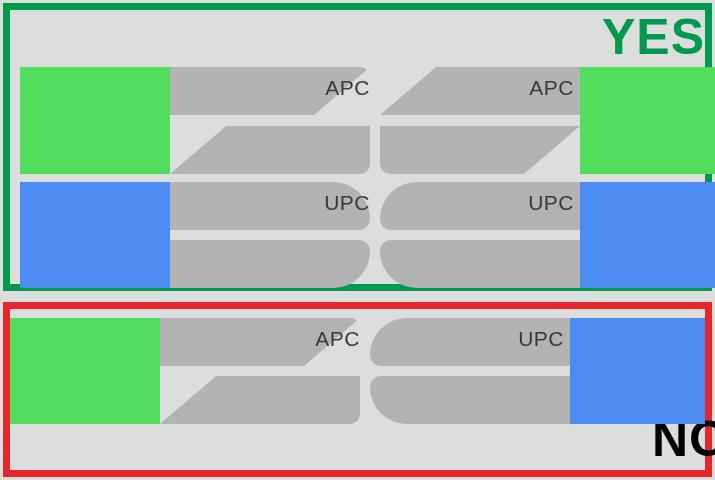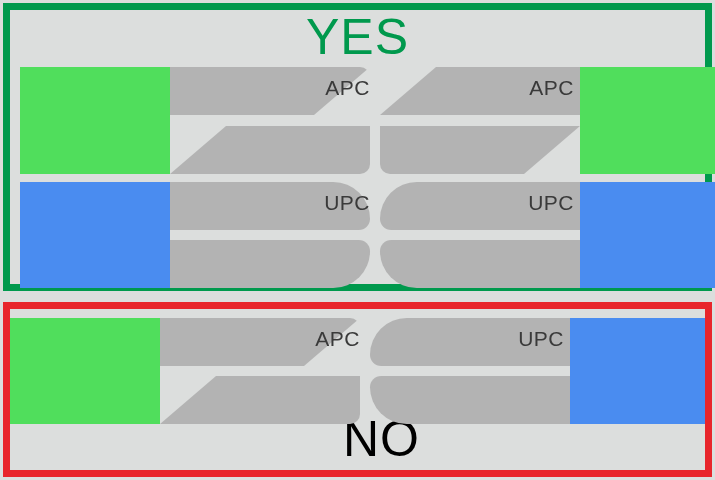--- a/index.html
+++ b/index.html
@@ -39,22 +39,22 @@
     top: 302px;
     width: 709px;
     height: 175px;
     border: 7px solid #e8252b;
   }
 
   
   .verdict {
     position: absolute;
     width: 100%;
-    text-align: center;
-    font-weight: normal;
+    text-align: right;
+    font-weight: bold;
     letter-spacing: 1px;
     line-height: 1;
     user-select: none;
   }
   .verdict-yes {
     top: 2px;
     font-size: 50px;
     color: #00994d;
   }
   .verdict-no {

